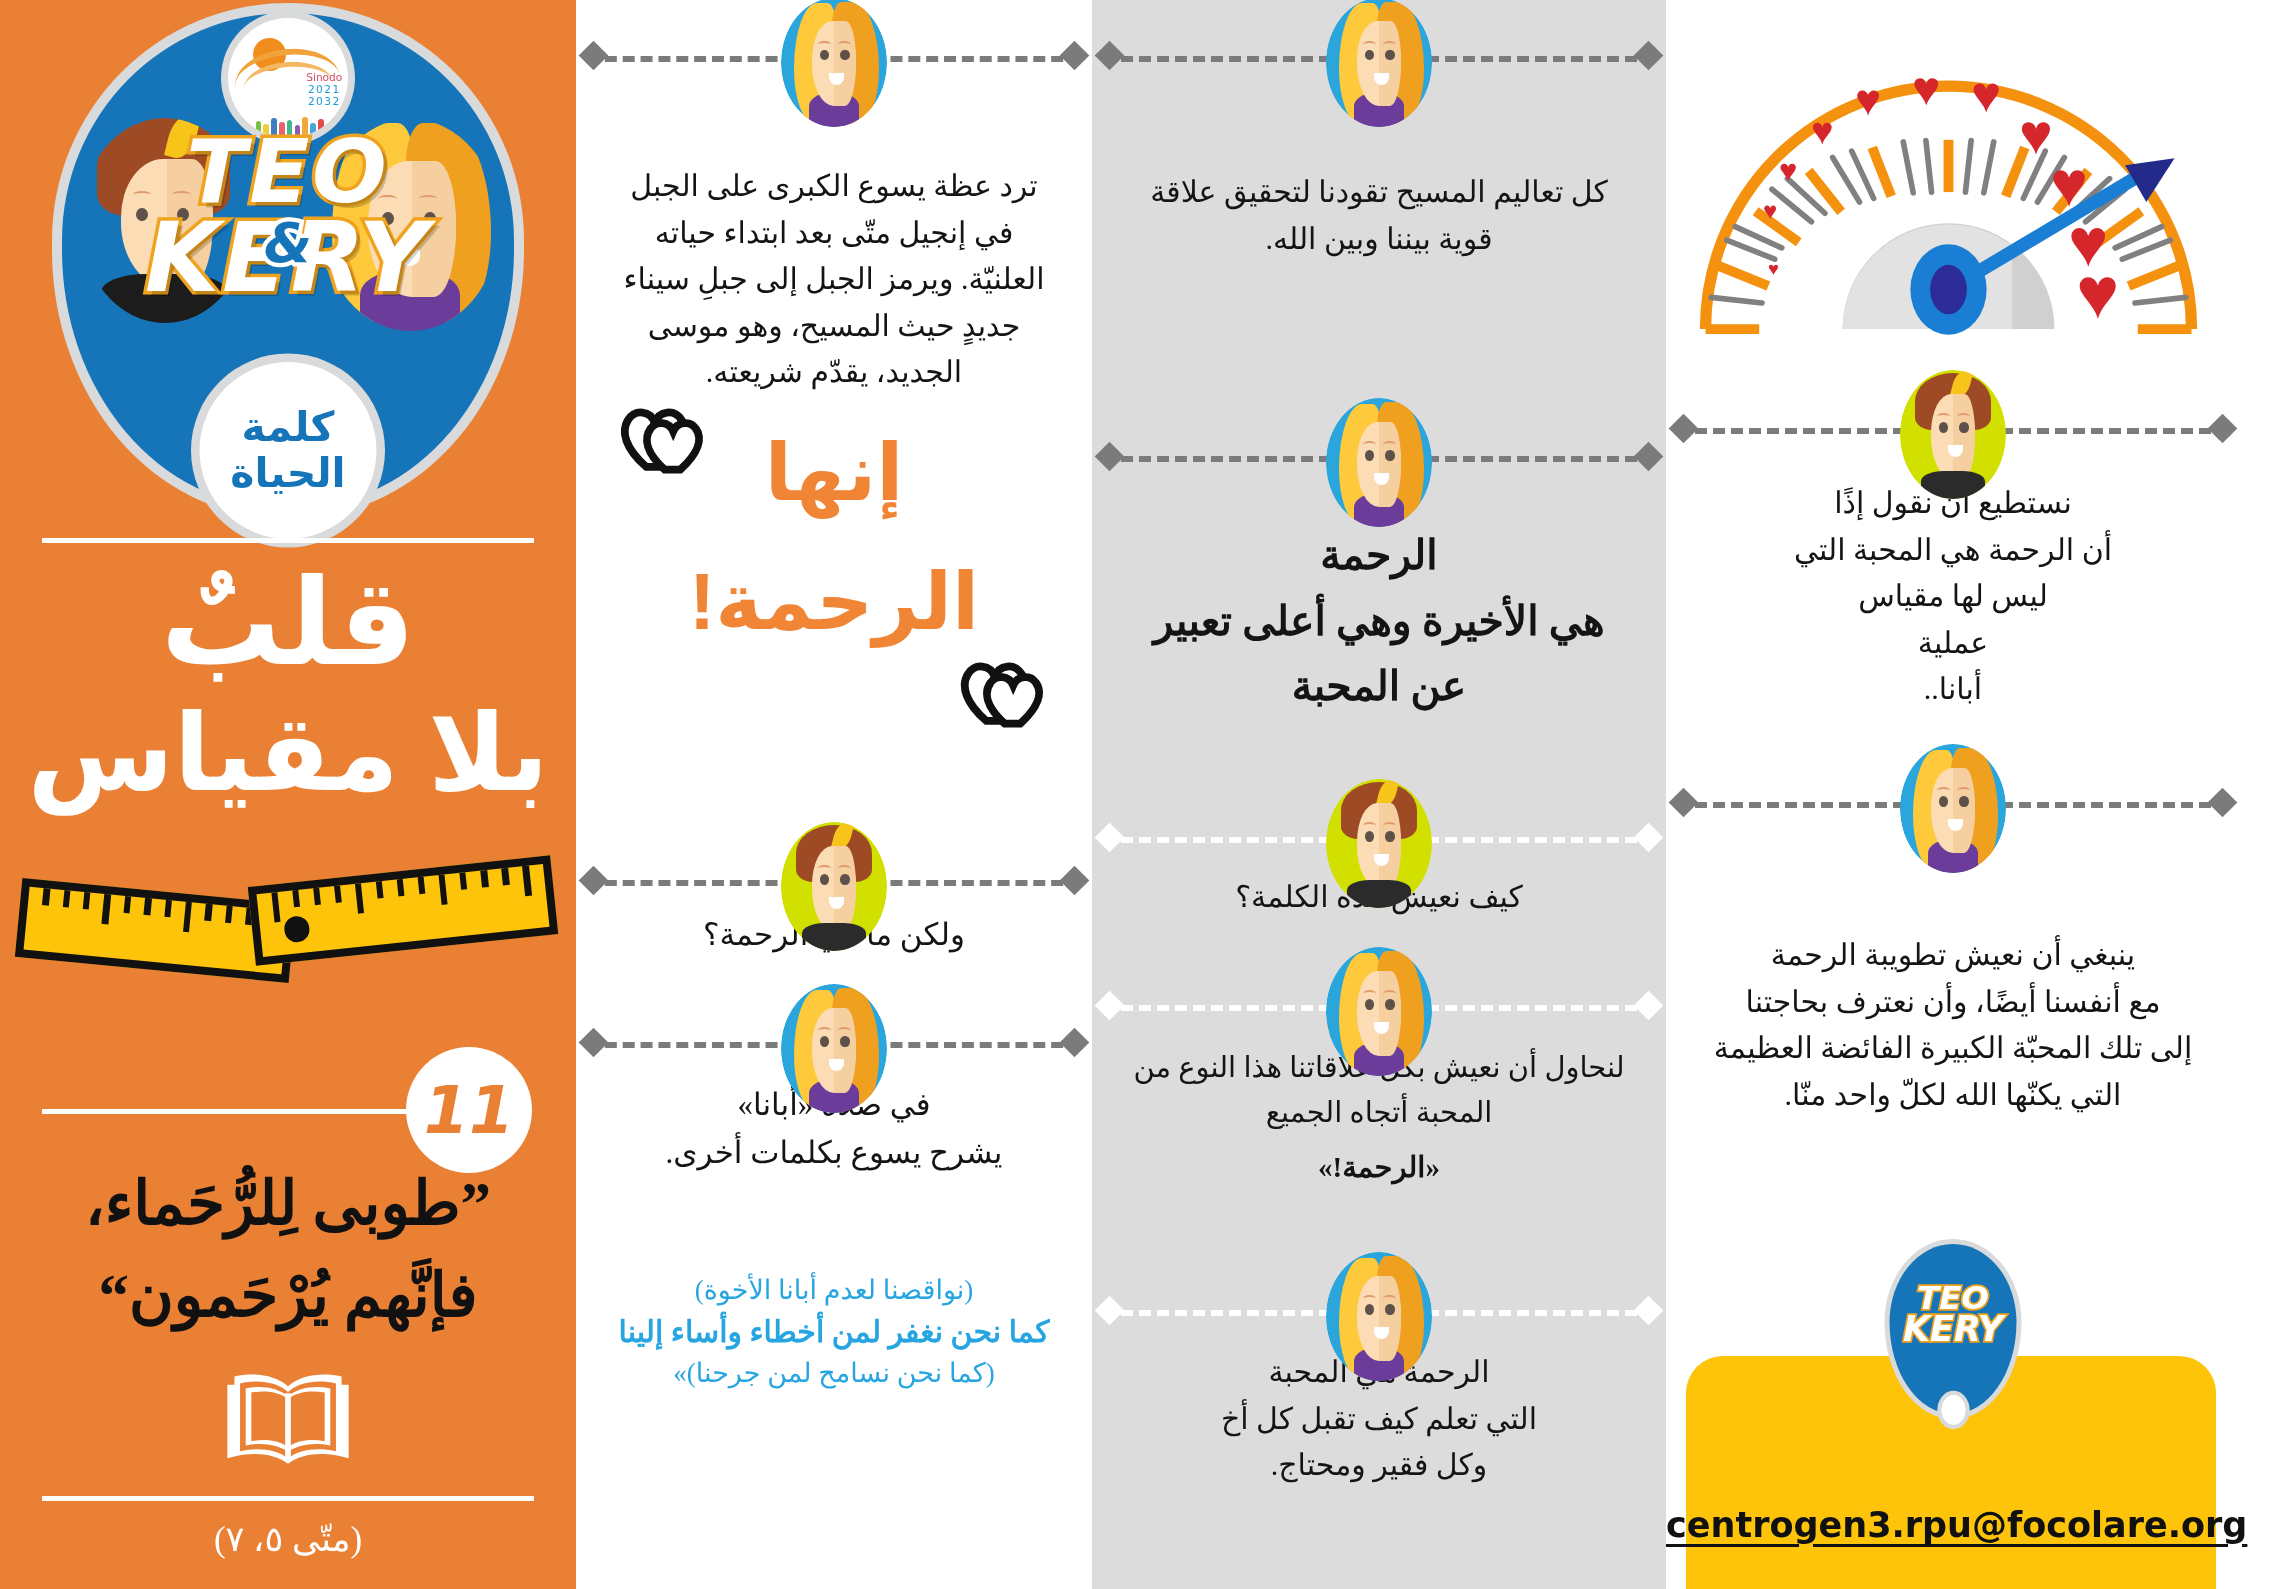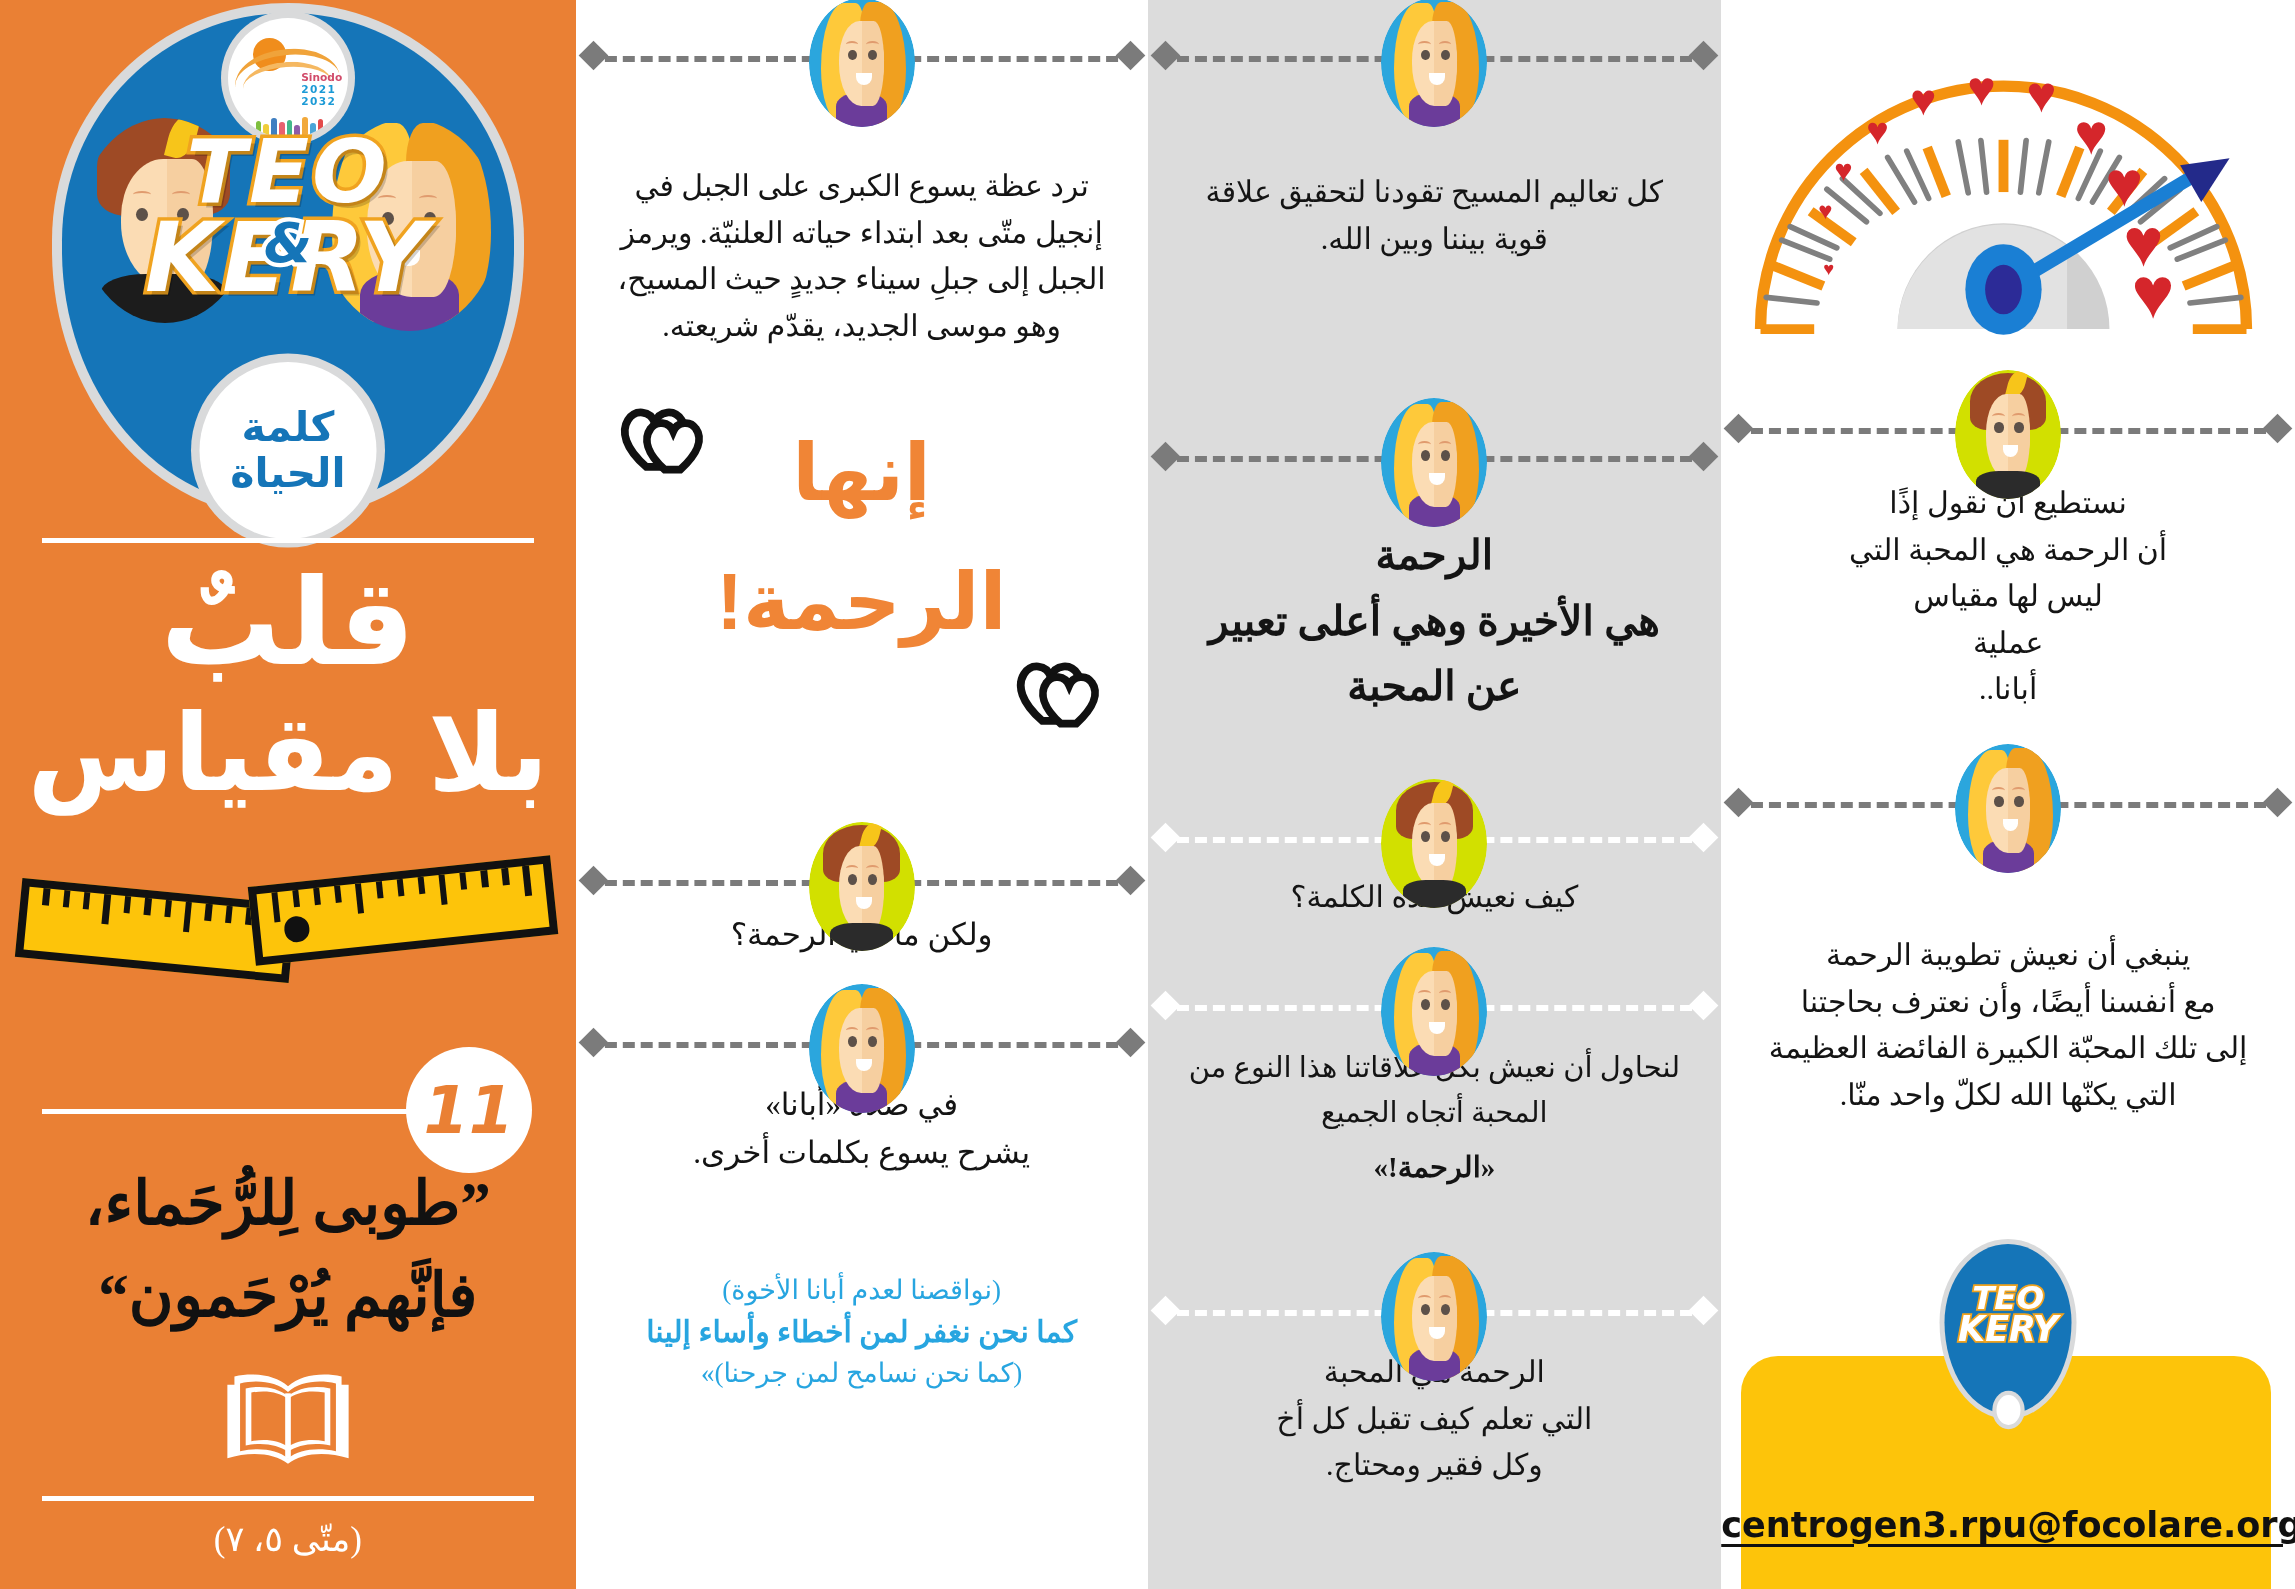--- a/index.html
+++ b/index.html
@@ -2,21 +2,21 @@
 <html lang="ar" dir="rtl" style="font-size:11.3px"><head>
 <meta charset="utf-8">
 <style>
   html,body{margin:0;padding:0;background:#fff;}
   body{width:2295px;height:1589px;font-family:"Liberation Sans",sans-serif;overflow:hidden;}
   .sheet{position:relative;width:2295px;height:1589px;display:flex;flex-direction:row-reverse;}
 
   
   .panel{position:relative;height:1589px;box-sizing:border-box;}
   .panel-cover{width:576px;background:#ea8034;}
-  .panel-white-a{width:572px;background:#ffffff;}
+  .panel-white-a{width:516px;background:#ffffff;}
   .panel-gray{width:574px;background:#dcdcdc;}
   .panel-white-b{width:574px;background:#ffffff;}
 
   
   .ar{direction:rtl;text-align:center;font-family:"Liberation Serif","DejaVu Serif",serif;color:#141414;line-height:1.55;}
   .body-text{font-size:28px;font-weight:400;padding:0 40px;}
   .body-text.bold{font-weight:700;}
 
   
   .sep{position:relative;height:28px;margin:18.4px 0;display:flex;align-items:center;justify-content:center;}
@@ -51,21 +51,21 @@
 
   
   .logo-badge{position:absolute;left:50%;transform:translateX(-50%);top:12.7px;width:452px;height:494px;}
   .badge-blob{position:absolute;inset:0;background:#1575b8;border-radius:50% 50% 48% 48%/46% 46% 52% 52%;box-shadow:0 0 0 10px #d9dadb;}
   .synod-circle{position:absolute;left:50%;top:5.7px;transform:translateX(-50%);width:120px;height:120px;border-radius:50%;background:#fff;box-shadow:0 0 0 7px #d9dadb;overflow:hidden;}
   .synod-sun{position:absolute;left:25.4px;top:20px;width:32.5px;height:32.5px;background:#f08d1c;border-radius:50%;}
   .synod-swoosh{position:absolute;left:7px;top:31px;width:105px;height:59px;border-top:6.4px solid #f0a33a;border-radius:60% 60% 0 0;transform:rotate(-6deg);}
   .synod-swoosh2{position:absolute;left:15.5px;top:44px;width:89px;height:42px;border-top:5.7px solid #f5b861;border-radius:60% 60% 0 0;transform:rotate(-4deg);}
   .synod-people{position:absolute;left:18.4px;bottom:2.8px;width:85px;height:24px;display:flex;gap:2.1px;align-items:flex-end;}
   .synod-people i{display:block;width:5.7px;border-radius:2.8px 2.8px 0 0;}
-  .synod-txt{position:absolute;right:5.7px;bottom:31px;font-family:"DejaVu Sans",sans-serif;font-size:10.6px;font-weight:700;color:#d14b6a;line-height:1.1;text-align:left;direction:ltr;}
+  .synod-txt{position:absolute;right:5.7px;bottom:31px;font-family:"DejaVu Sans",sans-serif;font-size:10.6px;font-weight:400;color:#d14b6a;line-height:1.1;text-align:center;direction:ltr;}
   .synod-yr{color:#1b9ad6;letter-spacing:1.4px;font-size:10.6px;}
   .teo-head{position:absolute;left:18.4px;top:105px;width:170px;height:205px;z-index:2;}
   .kery-head{position:absolute;right:15.5px;top:106px;width:177px;height:212px;z-index:2;}
   .wordmark{position:absolute;left:0;right:0;top:119px;text-align:center;z-index:4;}
   .wm-line{font-family:"DejaVu Sans",sans-serif;font-weight:700;font-style:italic;color:#ffffff;letter-spacing:2.8px;
            -webkit-text-stroke:7px #f0a31f;paint-order:stroke fill;text-shadow:4.2px 5px 0 rgba(0,0,0,.18);}
   .wm-teo{font-size:88px;line-height:.92;}
   .wm-kery{font-size:96px;line-height:.95;}
   .wm-amp{position:absolute;left:50%;transform:translateX(-50%);top:79px;font-family:"DejaVu Sans",sans-serif;font-size:55px;font-weight:700;font-style:italic;color:#1575b8;
           -webkit-text-stroke:8.5px #ffffff;paint-order:stroke fill;z-index:5;}

